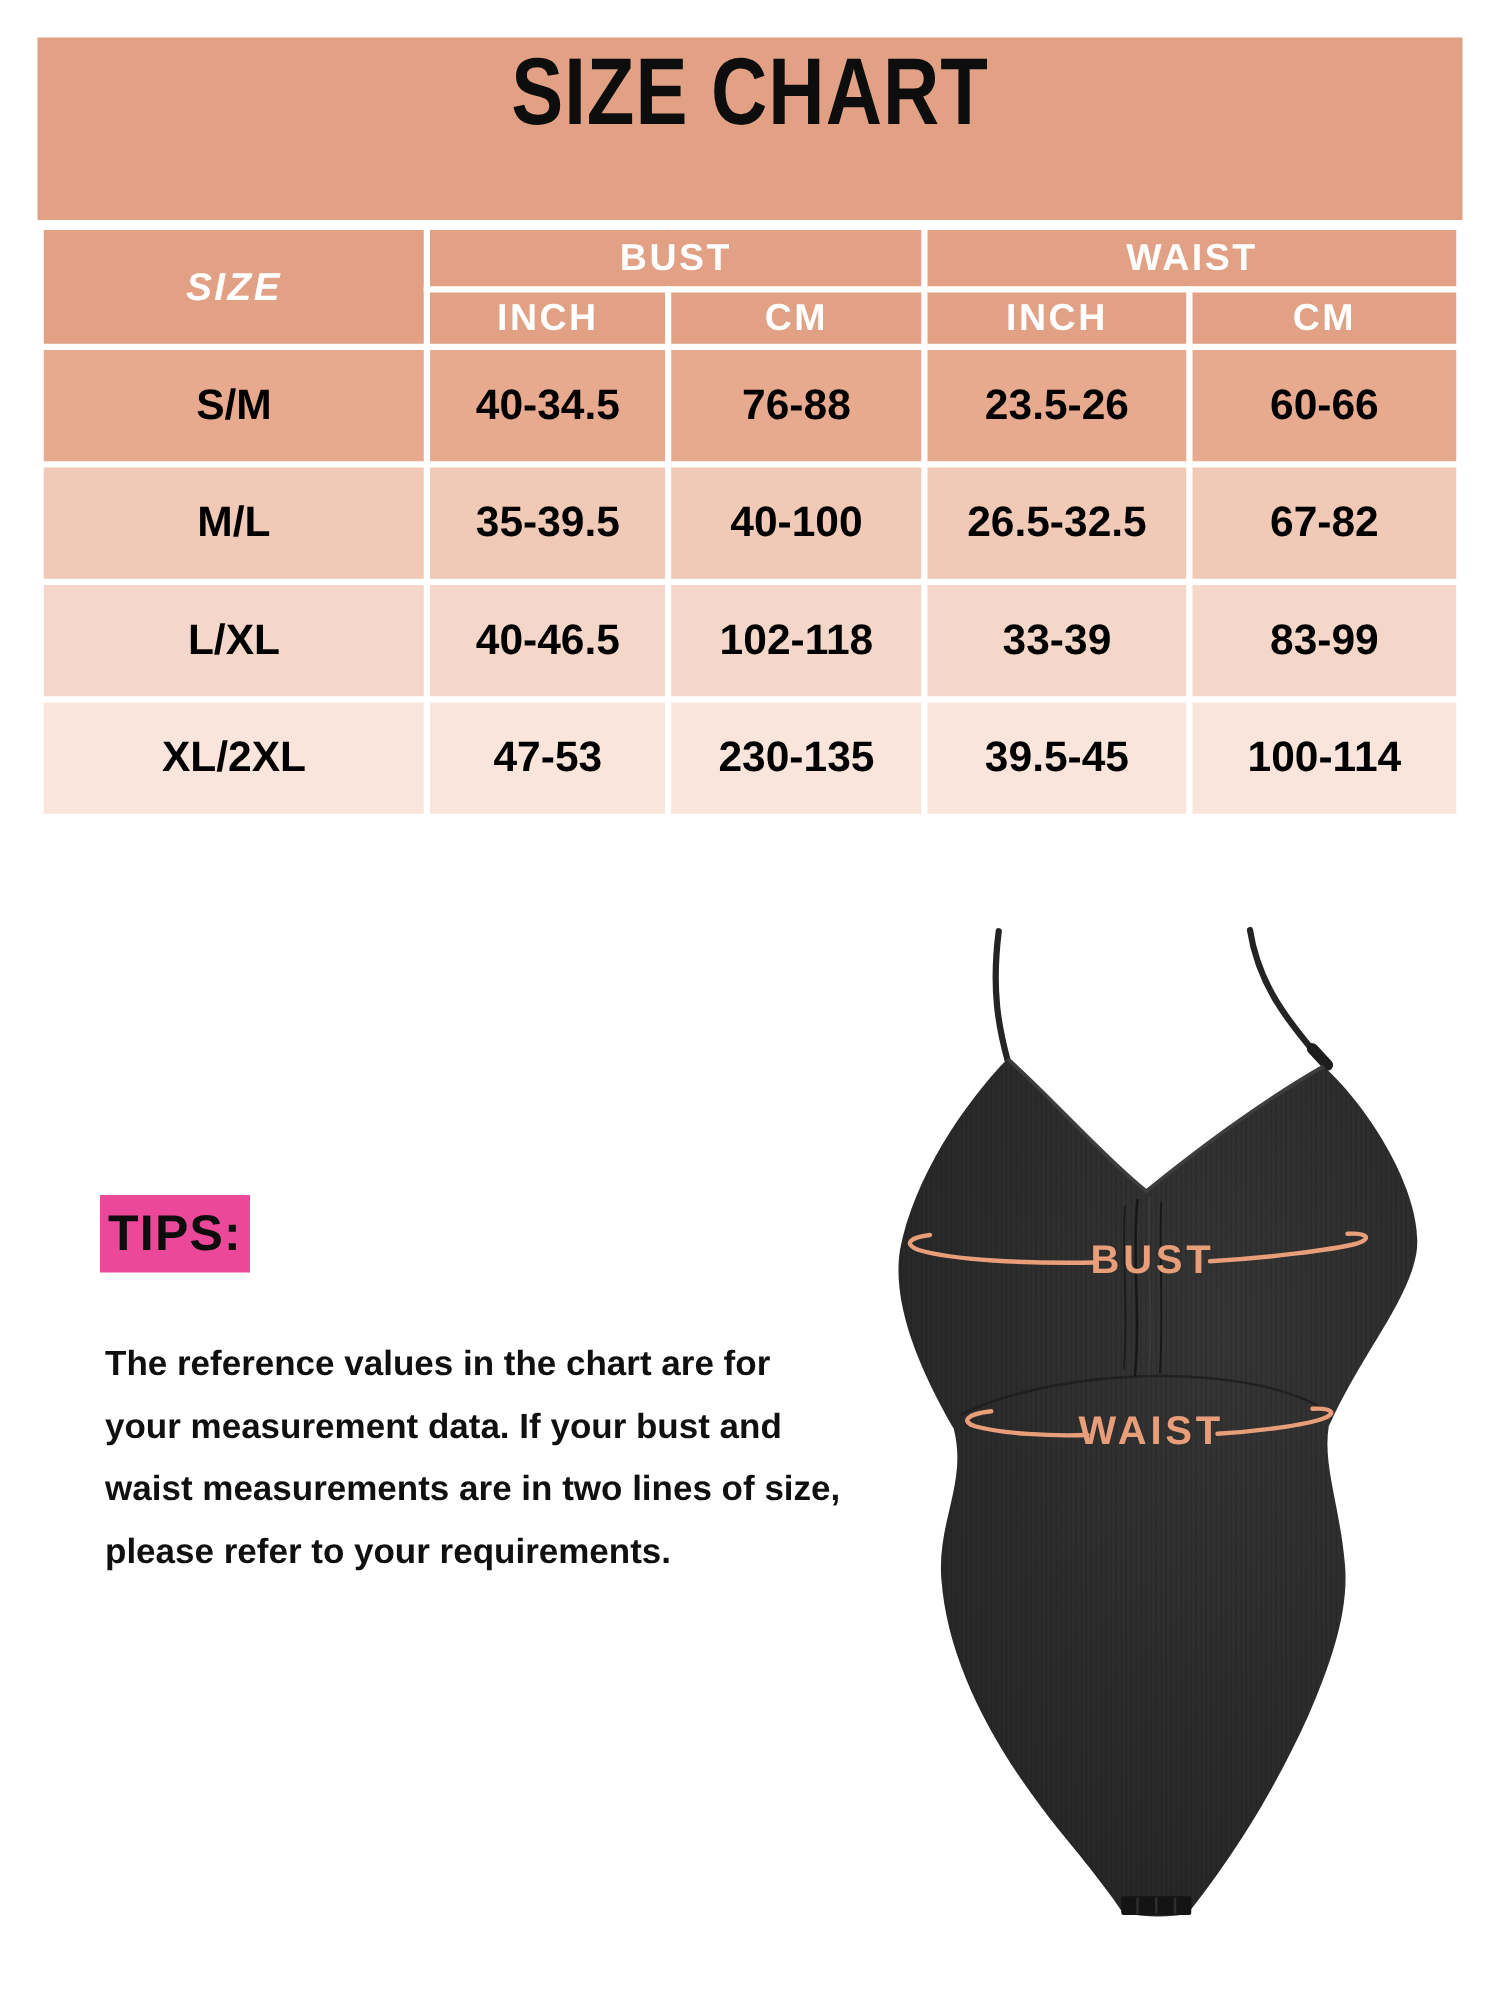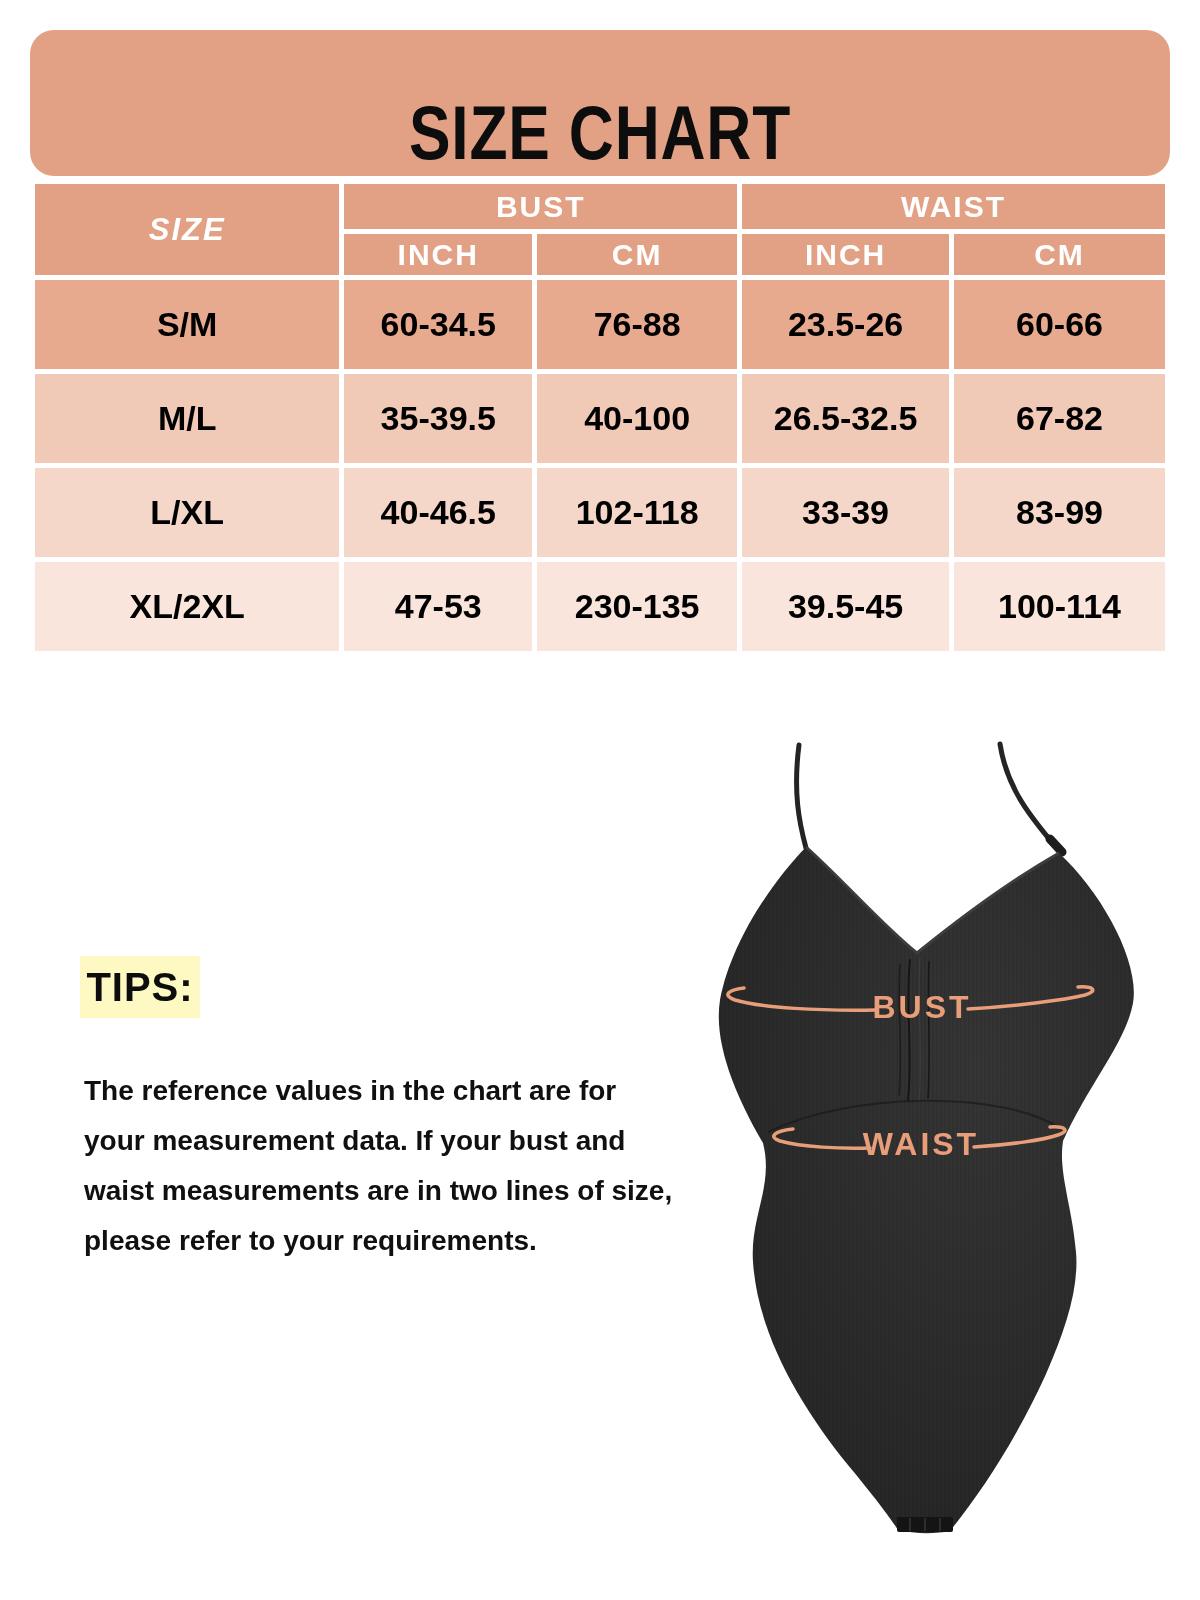--- a/index.html
+++ b/index.html
@@ -12,21 +12,21 @@
     font-family: "Liberation Sans", "DejaVu Sans", sans-serif;
     overflow: hidden;
   }
 
   
   .title-band {
     position: absolute;
     left: 30px; top: 30px;
     width: 1140px; height: 146px;
     background: #e2a185;
-    display: flex; align-items: flex-end; justify-content: center; border-radius: 24px;
+    display: flex; align-items: flex-start; justify-content: center;
   }
   .title-band .title {
     display: inline-block;
     font-size: 76px;
     font-weight: 800;
     color: #0d0d0d;
     letter-spacing: 1px;
     transform: scaleX(0.82);
     white-space: nowrap;
   }
@@ -65,21 +65,21 @@
   tr.row-0 td { background: #e8aa8f; }
   tr.row-1 td { background: #f1c9b7; }
   tr.row-2 td { background: #f5d7c9; }
   tr.row-3 td { background: #f9e5db; }
 
   
   .tips-label {
     position: absolute;
     left: 80px; top: 956px;
     width: 120px; height: 62px;
-    background: #fef9c3;
+    background: #ec4899;
     display: flex; align-items: center; justify-content: center;
     font-size: 40px;
     font-weight: bold;
     color: #0d0d0d;
     letter-spacing: 1px;
   }
   .tips-text {
     position: absolute;
     left: 84px; top: 1038px;
     width: 596px;
@@ -122,21 +122,21 @@
       <tr class="units">
         <th class="hdr">INCH</th>
         <th class="hdr">CM</th>
         <th class="hdr">INCH</th>
         <th class="hdr">CM</th>
       </tr>
     </thead>
     <tbody>
       <tr class="row-0">
         <td class="cell">S/M</td>
-        <td class="cell">60-34.5</td>
+        <td class="cell">40-34.5</td>
         <td class="cell">76-88</td>
         <td class="cell">23.5-26</td>
         <td class="cell">60-66</td>
       </tr>
       <tr class="row-1">
         <td class="cell">M/L</td>
         <td class="cell">35-39.5</td>
         <td class="cell">40-100</td>
         <td class="cell">26.5-32.5</td>
         <td class="cell">67-82</td>

